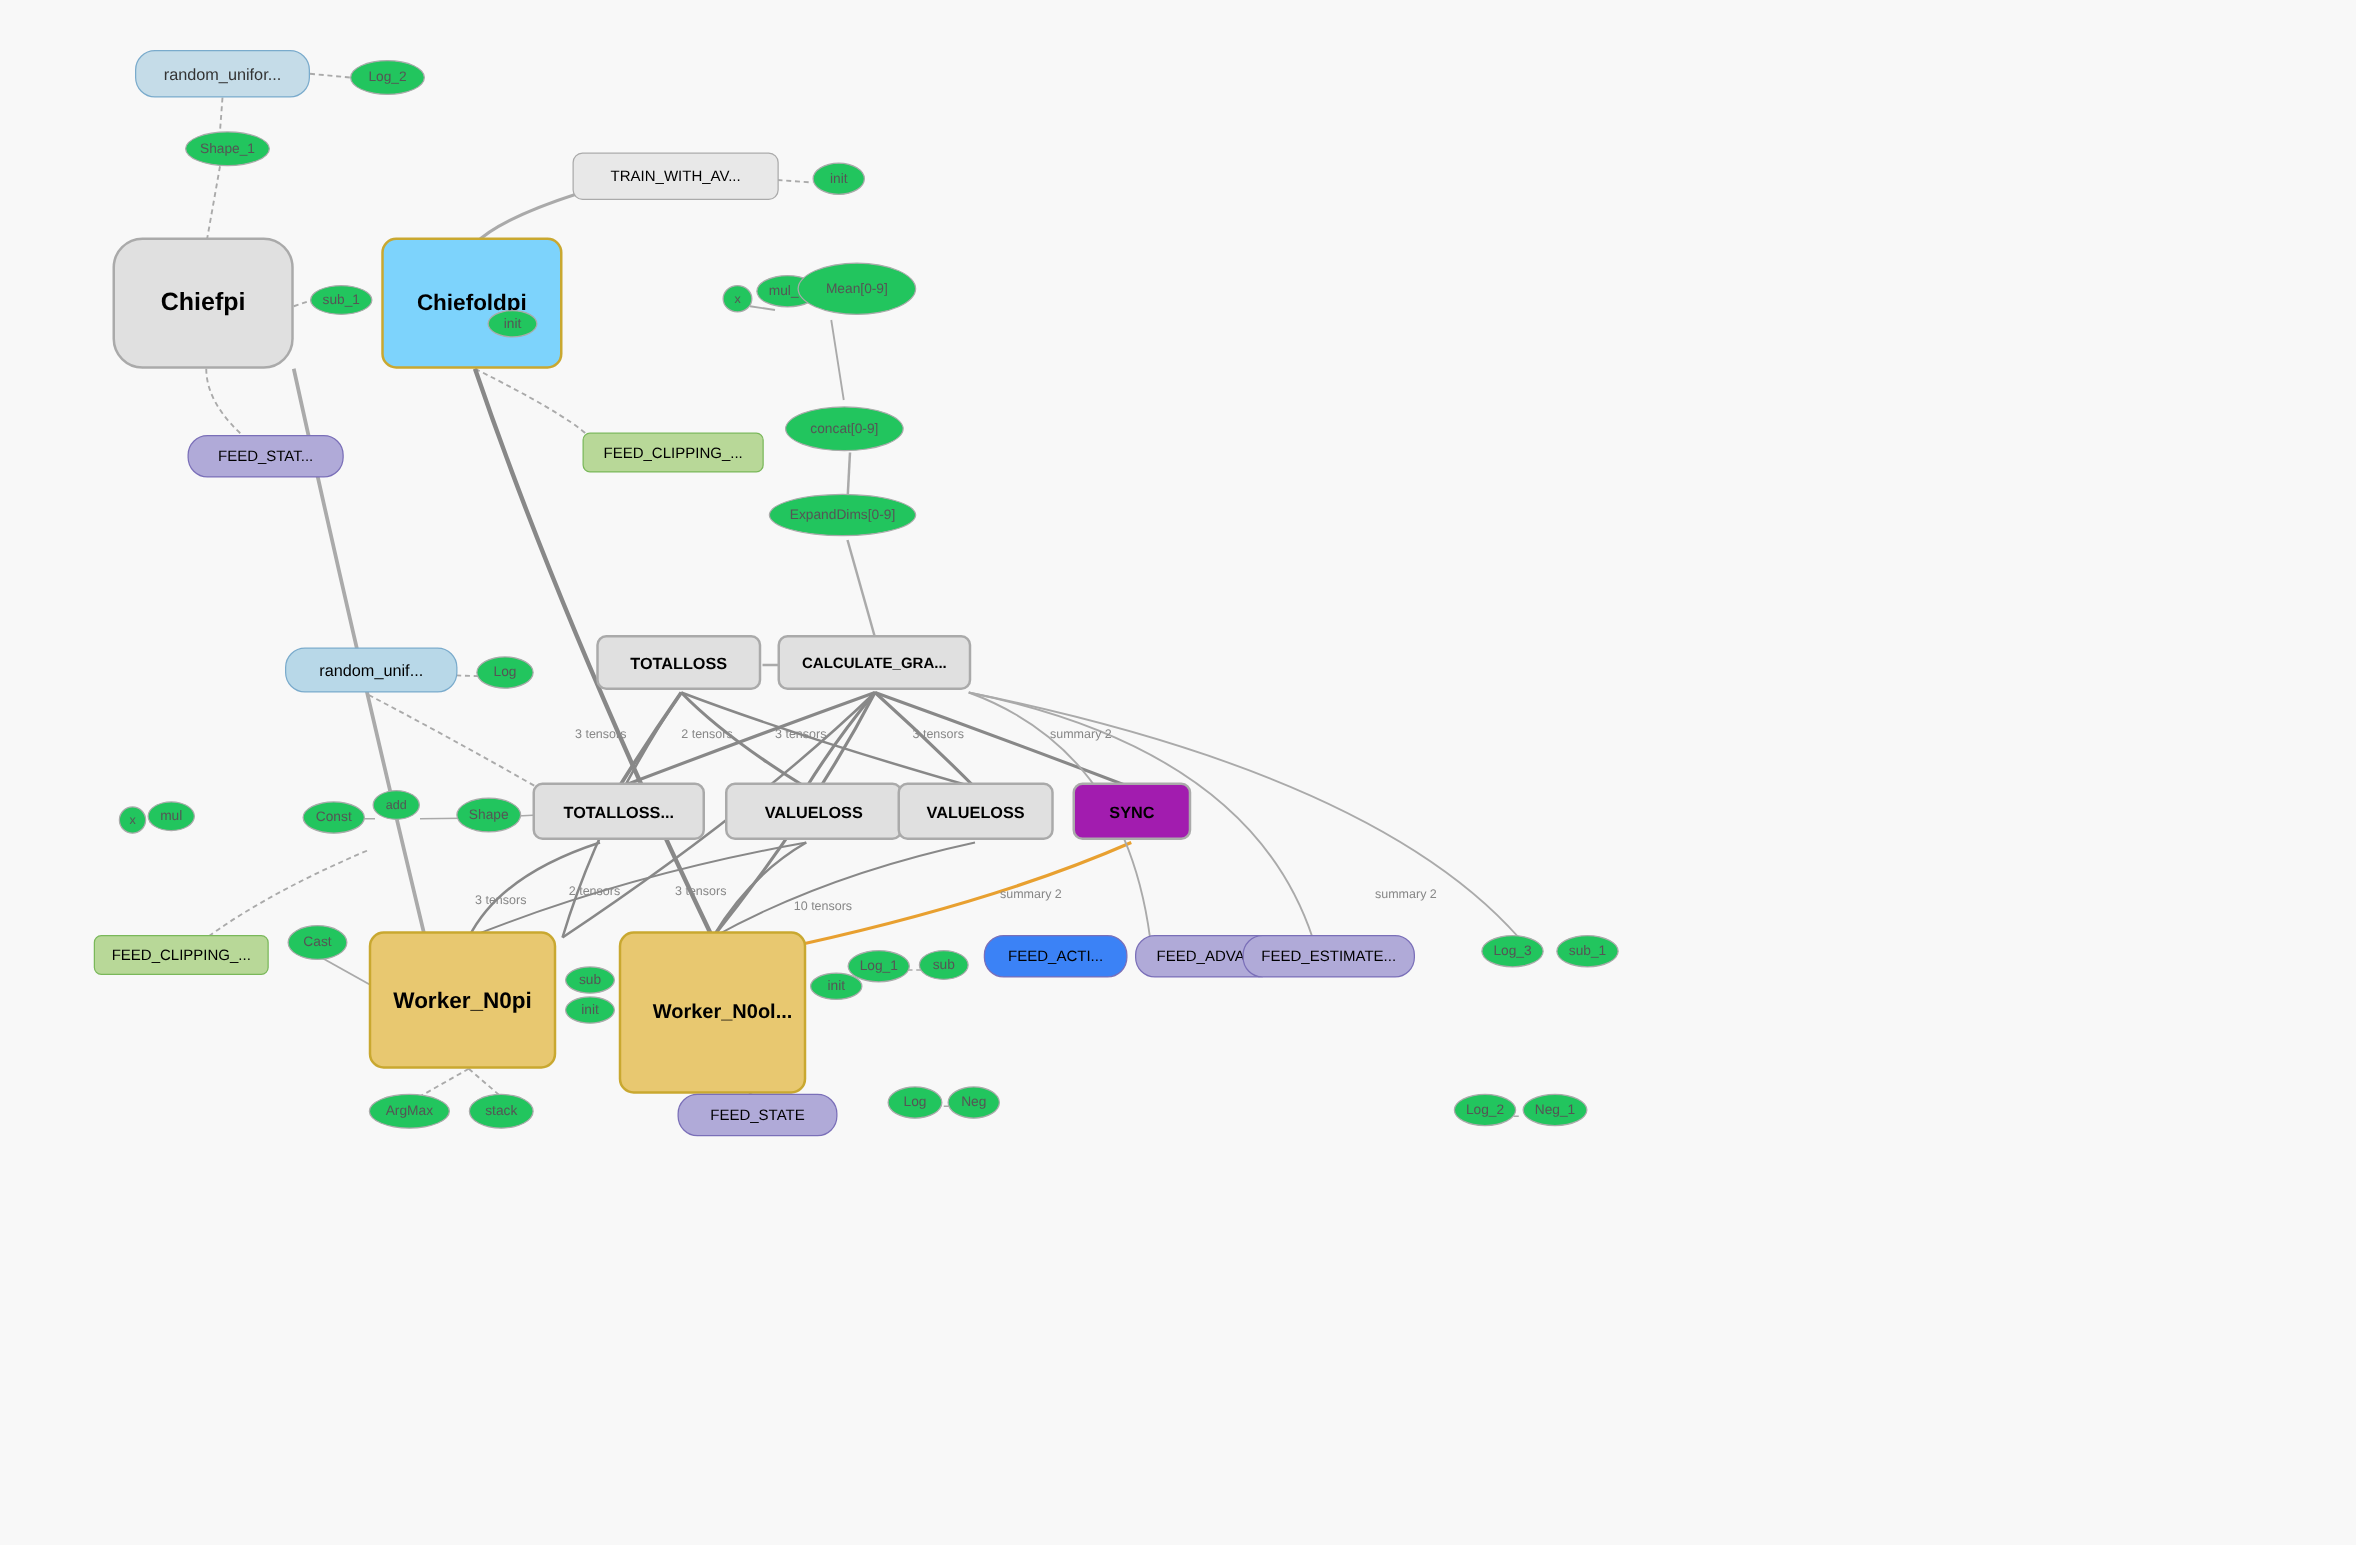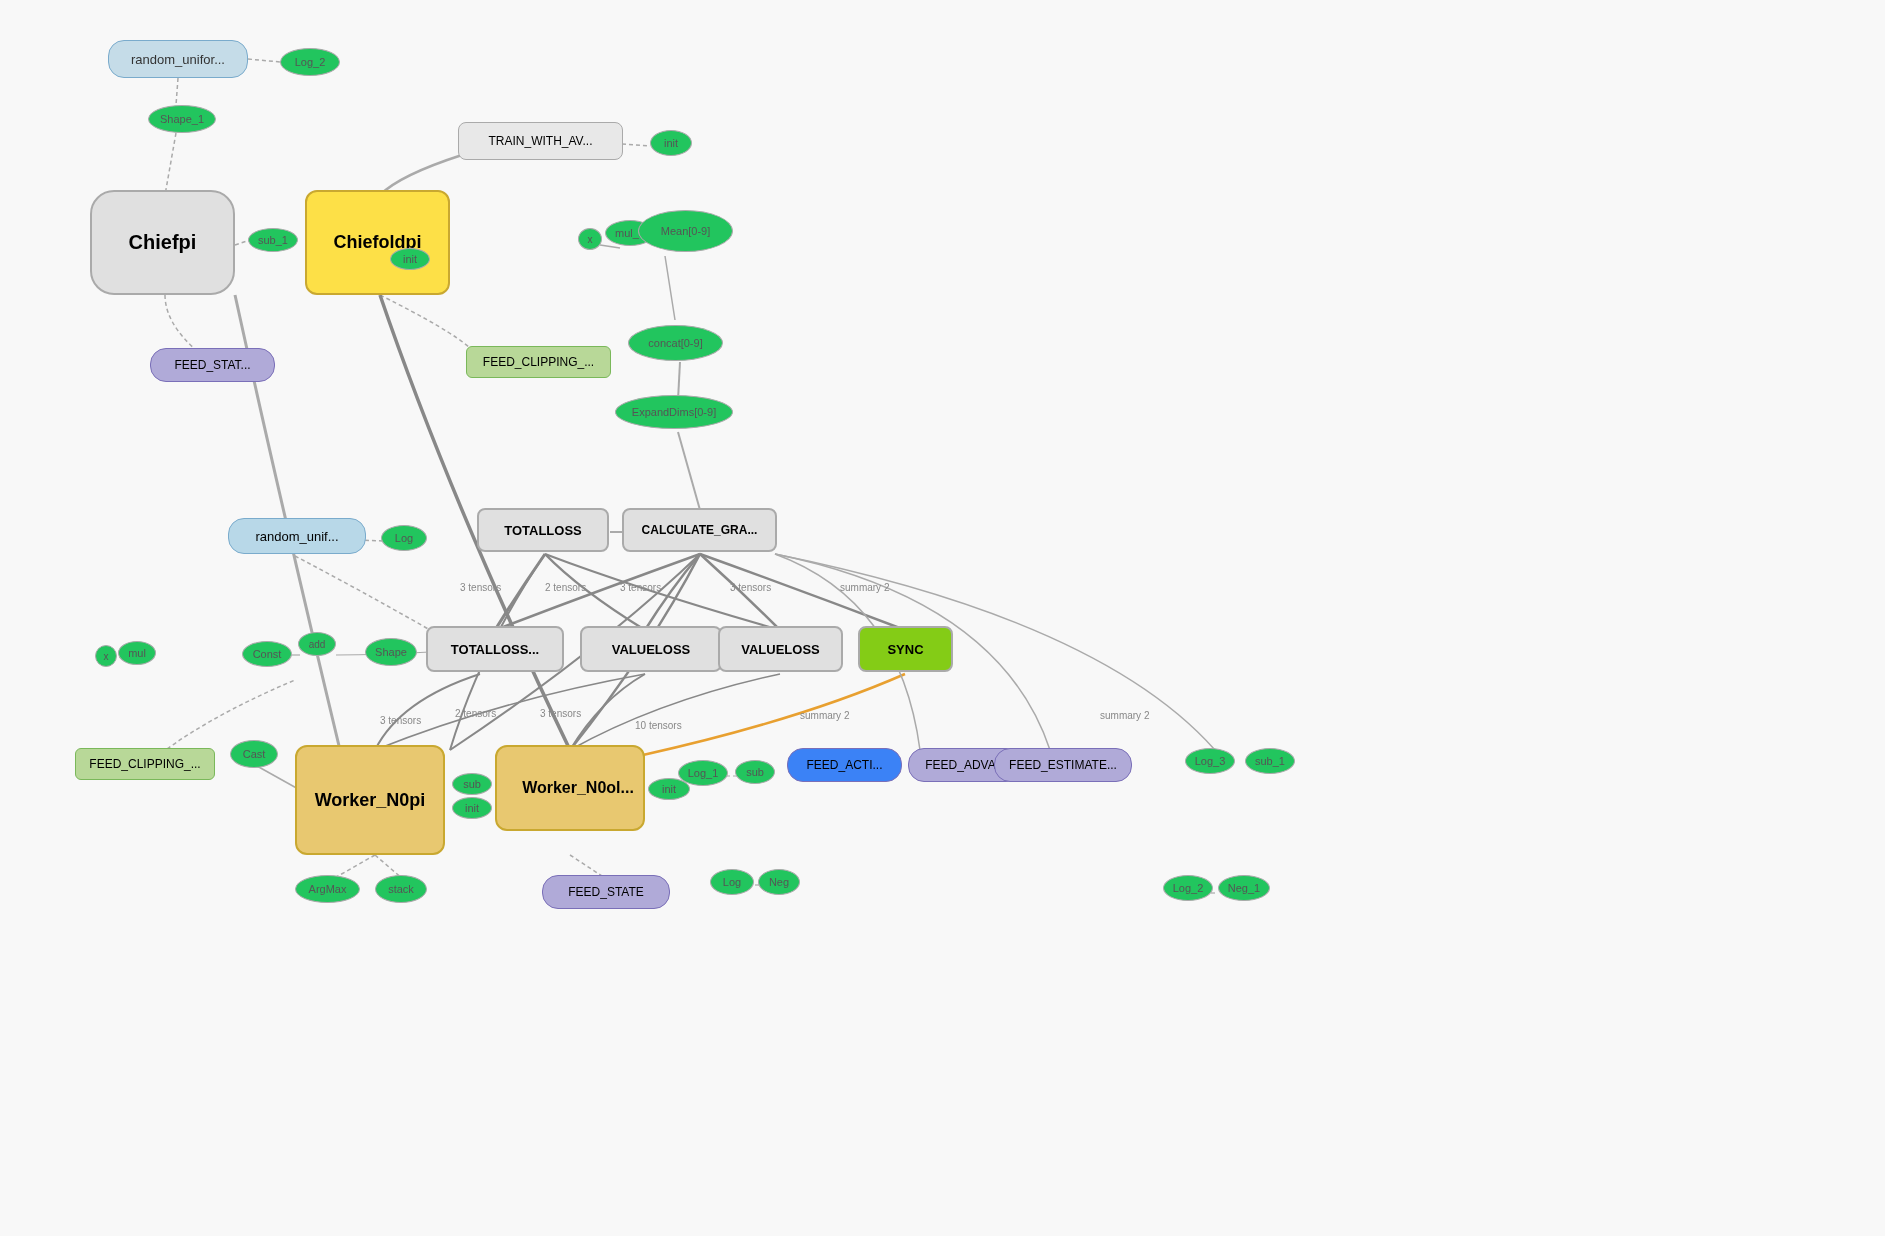--- a/index.html
+++ b/index.html
@@ -154,21 +154,21 @@
 </div>
 
 <div class="node node-ellipse" style="left:650px;top:130px;width:42px;height:26px;">
   <span>init</span>
 </div>
 
 <div class="node" style="left:90px;top:190px;width:145px;height:105px;background:#e0e0e0;border:2px solid #aaa;border-radius:24px;font-size:20px;font-weight:600;">
   <span>Chiefpi</span>
 </div>
 
-<div class="node" style="left:305px;top:190px;width:145px;height:105px;background:#fde047;border:2px solid #c9a830;border-radius:12px;font-size:18px;font-weight:600;">
+<div class="node" style="left:305px;top:190px;width:145px;height:105px;background:#7dd3fc;border:2px solid #c9a830;border-radius:12px;font-size:18px;font-weight:600;">
   <span>Chiefoldpi</span>
 </div>
 
 <div class="node node-ellipse" style="left:248px;top:228px;width:50px;height:24px;">
   <span>sub_1</span>
 </div>
 
 <div class="node node-ellipse" style="left:390px;top:248px;width:40px;height:22px;">
   <span>init</span>
 </div>
@@ -242,21 +242,21 @@
 </div>
 
 <div class="node" style="left:580px;top:626px;width:142px;height:46px;background:#e0e0e0;border:2px solid #aaa;border-radius:8px;font-size:13px;font-weight:600;">
   <span>VALUELOSS</span>
 </div>
 
 <div class="node" style="left:718px;top:626px;width:125px;height:46px;background:#e0e0e0;border:2px solid #aaa;border-radius:8px;font-size:13px;font-weight:600;">
   <span>VALUELOSS</span>
 </div>
 
-<div class="node" style="left:858px;top:626px;width:95px;height:46px;background:#84cc16;border:2px solid #aaa;border-radius:8px;font-size:13px;font-weight:600;">
+<div class="node" style="left:858px;top:626px;width:95px;height:46px;background:#a21caf;border:2px solid #aaa;border-radius:8px;font-size:13px;font-weight:600;">
   <span>SYNC</span>
 </div>
 
 <div class="edge-label" style="left:460px;top:582px;">3 tensors</div>
 <div class="edge-label" style="left:545px;top:582px;">2 tensors</div>
 <div class="edge-label" style="left:620px;top:582px;">3 tensors</div>
 <div class="edge-label" style="left:730px;top:582px;">3 tensors</div>
 <div class="edge-label" style="left:840px;top:582px;">summary 2</div>
 <div class="edge-label" style="left:380px;top:715px;">3 tensors</div>
 <div class="edge-label" style="left:455px;top:708px;">2 tensors</div>
@@ -274,21 +274,21 @@
 </div>
 
 <div class="node node-ellipse" style="left:452px;top:773px;width:40px;height:22px;font-size:11px;">
   <span>sub</span>
 </div>
 
 <div class="node node-ellipse" style="left:452px;top:797px;width:40px;height:22px;font-size:11px;">
   <span>init</span>
 </div>
 
-<div class="node" style="left:495px;top:745px;width:150px;height:86px;background:#e8c870;border:2px solid #c9a830;border-radius:12px;font-size:16px;font-weight:600;padding-left:16px;">
+<div class="node" style="left:495px;top:745px;width:150px;height:130px;background:#e8c870;border:2px solid #c9a830;border-radius:12px;font-size:16px;font-weight:600;padding-left:16px;">
   <span>Worker_N0ol...</span>
 </div>
 
 <div class="node node-ellipse" style="left:648px;top:778px;width:42px;height:22px;font-size:11px;">
   <span>init</span>
 </div>
 
 <div class="node node-ellipse" style="left:678px;top:760px;width:50px;height:26px;font-size:11px;">
   <span>Log_1</span>
 </div>

